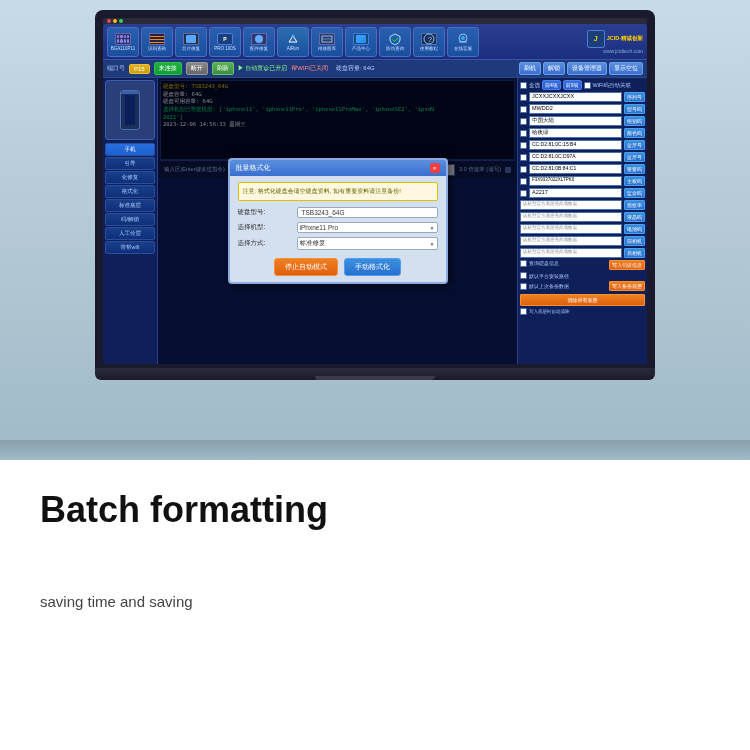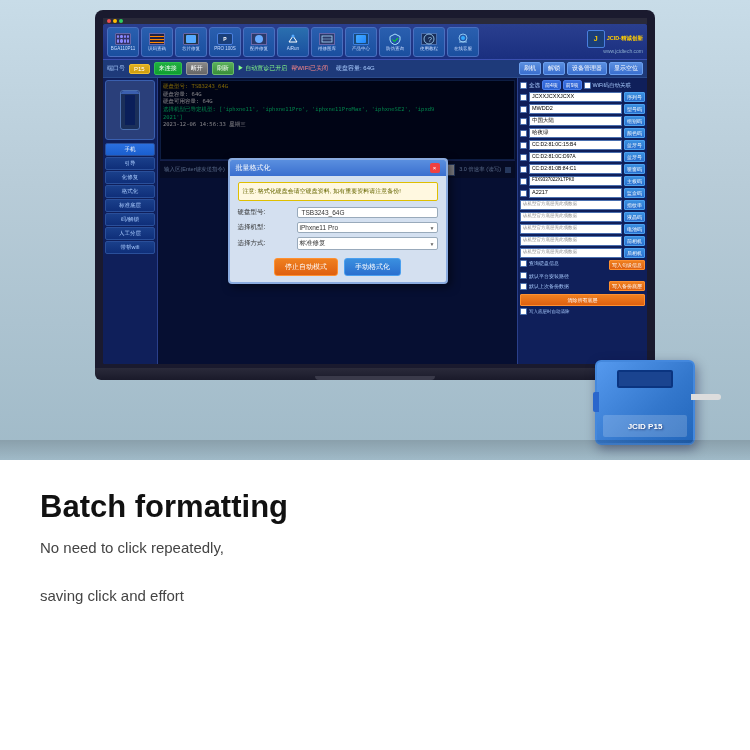--- a/index.html
+++ b/index.html
@@ -428,21 +428,21 @@
     
     .bottom-section {
       width: 750px;
       height: 290px;
       background: #ffffff;
       padding: 30px 40px 20px 40px;
       position: relative;
     }
 
     .batch-title {
-      font-size: 31px;
+      font-size: 36px;
       font-weight: bold;
       color: #111111;
       line-height: 1.1;
       margin-bottom: 12px;
     }
 
     .batch-desc {
       font-size: 15px;
       color: #444444;
       line-height: 1.6;
@@ -815,41 +815,24 @@
 
           </div>
 
         </div>
       </div>
     </div>
 
     <div class="laptop-base"></div>
   </div>
 
-  <div style="position:absolute;right:55px;bottom:15px;">
-
-    <div style="position:relative;">
-      <div style="width:100px;height:85px;background:linear-gradient(135deg,#5599ee 0%,#3377cc 60%,#2266bb 100%);border-radius:6px;border:2px solid #4488dd;position:relative;box-shadow:2px 4px 12px rgba(0,0,50,0.4);">
-
-        <div style="position:absolute;top:8px;left:50%;transform:translateX(-50%);width:56px;height:18px;background:#1a4490;border:2px solid #0a3480;border-radius:2px;"></div>
-
-        <div style="position:absolute;bottom:6px;left:6px;right:6px;height:22px;background:rgba(255,255,255,0.18);border-radius:2px;display:flex;align-items:center;justify-content:center;">
-          <span style="color:#fff;font-size:8px;font-weight:bold;text-shadow:1px 1px 2px rgba(0,0,50,0.5);">JCID P15</span>
-        </div>
-
-        <div style="position:absolute;top:30px;left:-4px;width:6px;height:20px;background:#2a66cc;border-radius:2px 0 0 2px;"></div>
-
-        <div style="position:absolute;right:-28px;top:32px;width:30px;height:6px;background:#ddd;border-radius:0 3px 3px 0;"></div>
-      </div>
-    </div>
-  </div>
 
   <div class="section-shadow"></div>
 </div>
 
 <div class="bottom-section">
   <h1 class="batch-title">Batch formatting</h1>
   <p class="batch-desc">
-    <span>No need to click repeatedly,</span><br>
     <br>
-    <span>saving click and effort</span>
+    <br>
+    <span>saving time and saving</span>
   </p>
 </div>
 
 </body></html>

